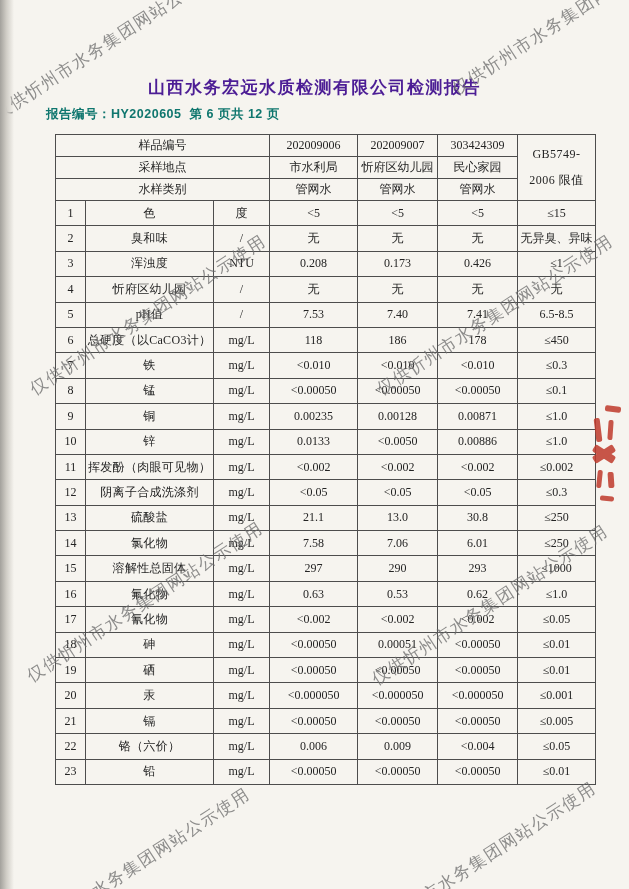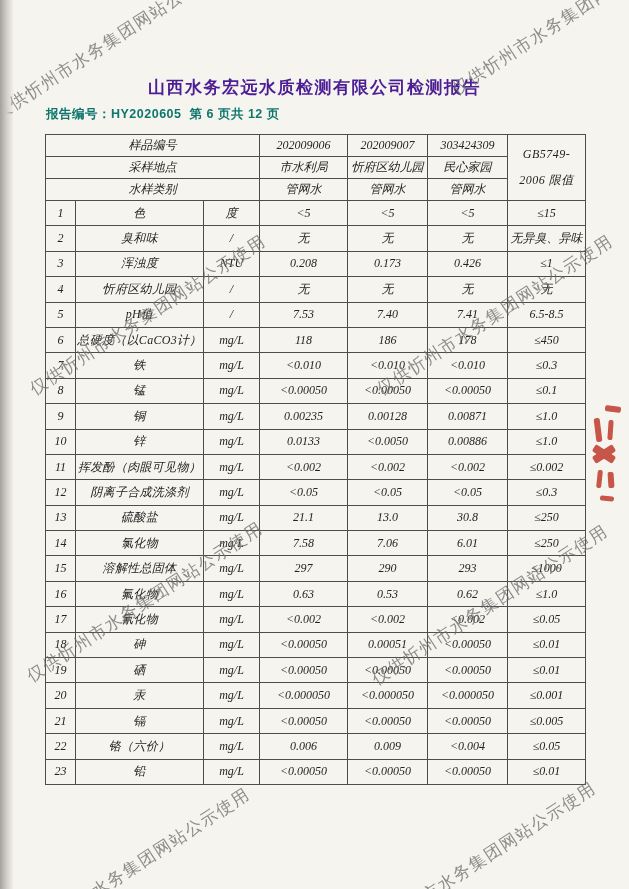--- a/index.html
+++ b/index.html
@@ -17,22 +17,22 @@
     font-family:"Liberation Sans","DejaVu Sans",sans-serif;font-weight:bold;
     font-size:17px;letter-spacing:1.5px;color:#4c1d95;
   }
   .meta{
     position:absolute;top:106px;left:46px;width:538px;z-index:1;
     display:flex;align-items:baseline;
     font-family:"Liberation Sans","DejaVu Sans",sans-serif;font-weight:bold;
     font-size:12.5px;color:#0f766e;letter-spacing:0.5px;gap:8px;
   }
   table.report-table{
-    position:absolute;top:134px;left:45px;width:540px;z-index:1;
-    border-collapse:collapse;table-layout:fixed;background:transparent;font-style:italic;
+    position:absolute;top:134px;left:55px;width:540px;z-index:1;
+    border-collapse:collapse;table-layout:fixed;background:transparent;
   }
   table.report-table td{
     border:1px solid #4d4d4d;text-align:center;padding:0;
     font-size:12px;color:#242424;overflow:hidden;white-space:nowrap;
   }
   tr.info td{height:21px;}
   tr.data td{height:24.4px;}
   td.cell-name{text-align:left;padding-left:6px;font-size:11px;letter-spacing:0.3px;}
   td.limit-head{font-size:12px;line-height:2.1;letter-spacing:0.5px;}
   #watermarks{position:absolute;inset:0;z-index:3;pointer-events:none;}

